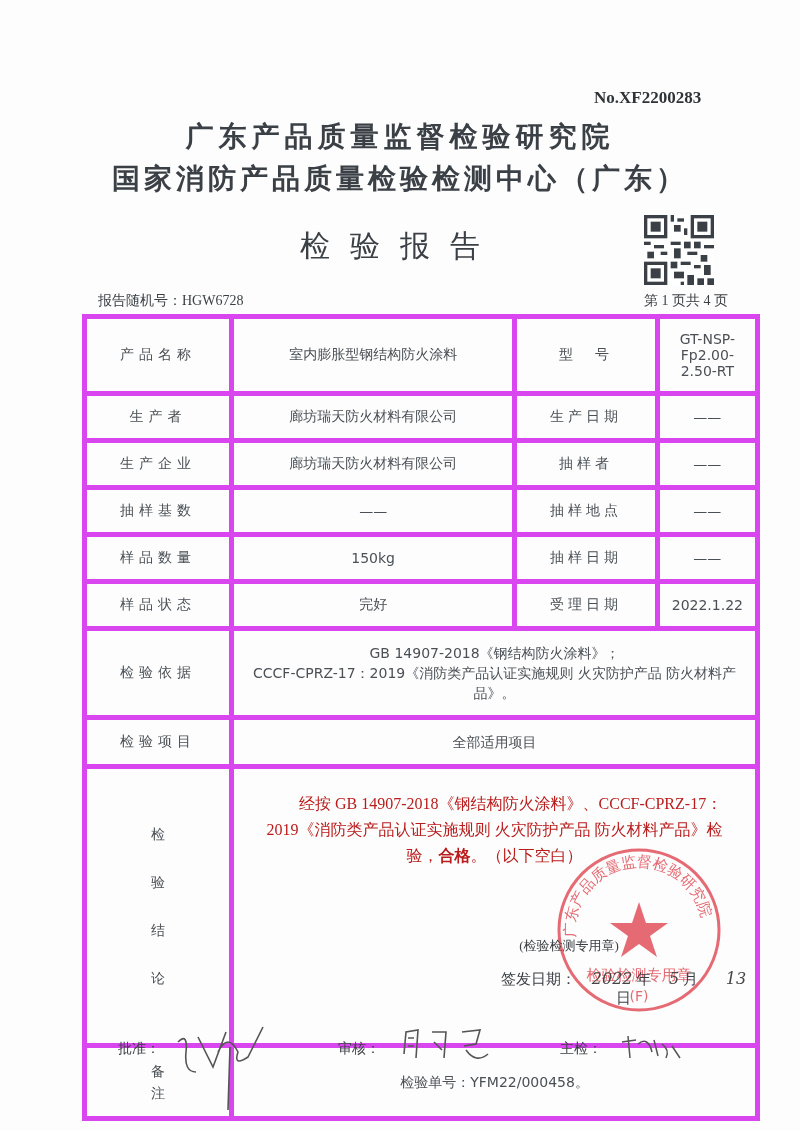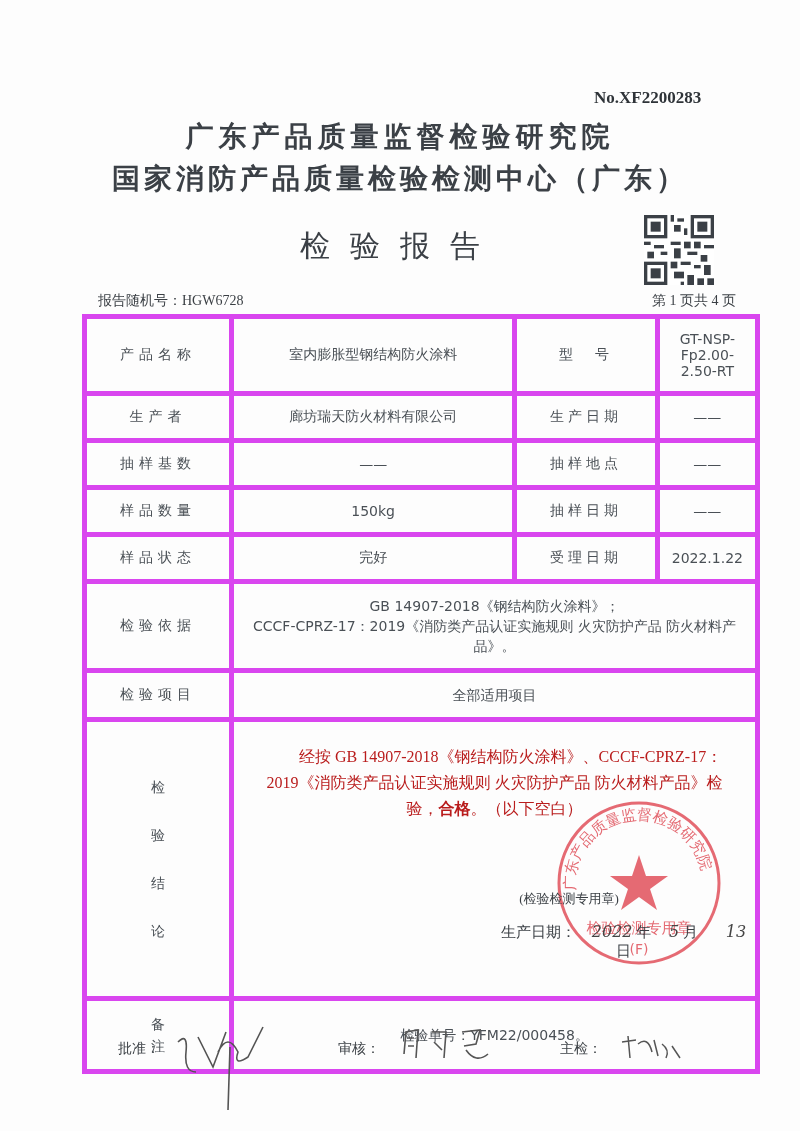--- a/index.html
+++ b/index.html
@@ -16,21 +16,21 @@
     font-family:"DejaVu Sans", sans-serif; color:#3b4046;
   }
   .title1 { top:118px; font-size:28px; letter-spacing:5px; }
   .title2 { top:160px; font-size:28px; letter-spacing:4px; }
   .title3 {
     position:absolute; left:0; width:800px; top:226px; text-align:center; font-weight:normal;
     font-family:"DejaVu Sans", sans-serif; font-size:30px; letter-spacing:20px; color:#3b4046;
   }
   .qr { position:absolute; left:644px; top:215px; width:70px; height:70px; }
   .meta-left { position:absolute; left:98px; top:292px; font-size:14px; font-family:"Liberation Serif", serif; color:#3a3f44; }
-  .meta-right { position:absolute; right:64px; top:292px; font-size:14px; font-family:"Liberation Serif", serif; color:#3a3f44; }
+  .meta-right { position:absolute; right:72px; top:292px; font-size:14px; font-family:"Liberation Serif", serif; color:#3a3f44; }
 
   table.main {
     position:absolute; left:82px; top:314px; width:678px; border-collapse:collapse;
     font-size:14px; color:#4a5056;
   }
   table.main td { border:5px solid #d946ef; text-align:center; padding:12px; font-family:"DejaVu Sans", sans-serif; }
   td.lbl { width:120px; letter-spacing:5px; }
   td.val { width:258px; font-family:"Liberation Serif", serif; }
   td.lbl2 { width:115px; letter-spacing:4px; }
   td.val2 { font-family:"Liberation Serif", serif; }
@@ -111,20 +111,26 @@
     <td class="lbl2">型　号</td>
     <td class="val2">GT-NSP-Fp2.00-2.50-RT</td>
   </tr>
   <tr class="r">
     <td class="lbl">生产者</td>
     <td class="val">廊坊瑞天防火材料有限公司</td>
     <td class="lbl2">生产日期</td>
     <td class="val2">——</td>
   </tr>
   <tr class="r">
+    <td class="lbl">生产企业</td>
+    <td class="val">廊坊瑞天防火材料有限公司</td>
+    <td class="lbl2">抽样者</td>
+    <td class="val2">——</td>
+  </tr>
+  <tr class="r">
     <td class="lbl">抽样基数</td>
     <td class="val">——</td>
     <td class="lbl2">抽样地点</td>
     <td class="val2">——</td>
   </tr>
   <tr class="r">
     <td class="lbl">样品数量</td>
     <td class="val">150kg</td>
     <td class="lbl2">抽样日期</td>
     <td class="val2">——</td>
@@ -164,21 +170,21 @@
         <text font-size="15" fill="#e0505a" opacity="0.85" font-family="DejaVu Sans, sans-serif">
           <textPath href="#ringPath" startOffset="2%">广东产品质量监督检验研究院</textPath>
         </text>
         <polygon points="83,55 90,76 112,76 94,89 101,110 83,97 65,110 72,89 54,76 76,76" fill="#e0505a" opacity="0.85"></polygon>
         <text x="83" y="133" text-anchor="middle" font-size="15" fill="#e0505a" opacity="0.85" font-family="DejaVu Sans, sans-serif">检验检测专用章</text>
         <text x="83" y="154" text-anchor="middle" font-size="14" fill="#e0505a" opacity="0.85" font-family="DejaVu Sans, sans-serif">(F)</text>
       </svg>
 
       <div class="seal-label">(检验检测专用章)</div>
       <div class="sign-date">
-        <span>生产日期：</span>
+        <span>签发日期：</span>
         <span class="hand" style="margin-left:12px">2022</span>
         <span>年</span>
         <span class="hand" style="margin-left:14px">5</span>
         <span>月</span>
         <span class="hand" style="margin-left:24px">13</span>
         <span>日</span>
       </div>
     </td>
   </tr>
   <tr style="height:60px">

